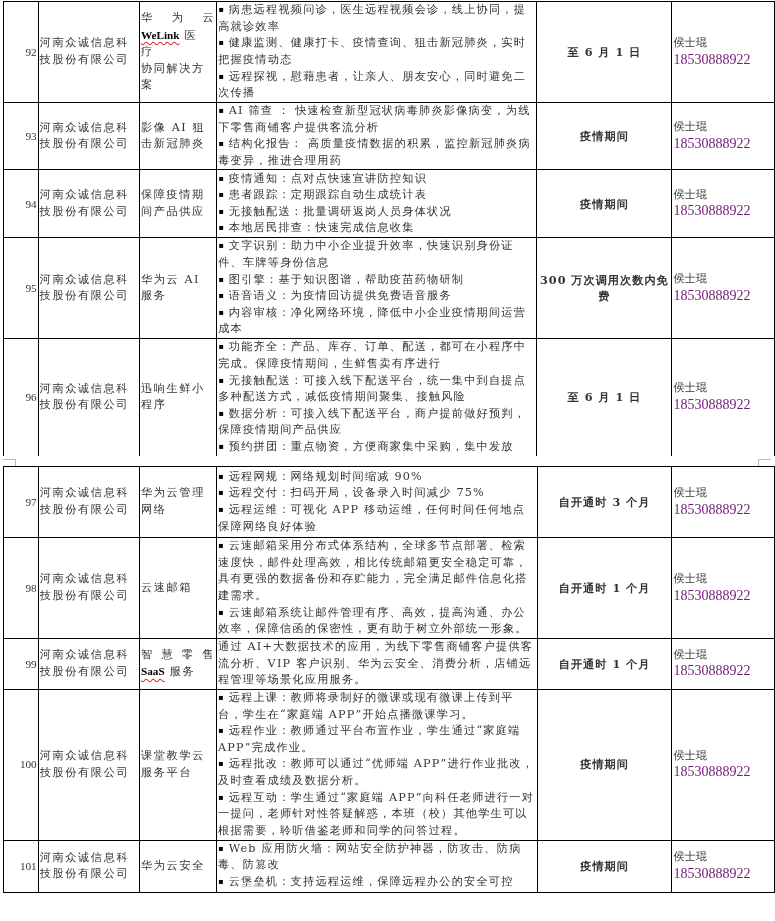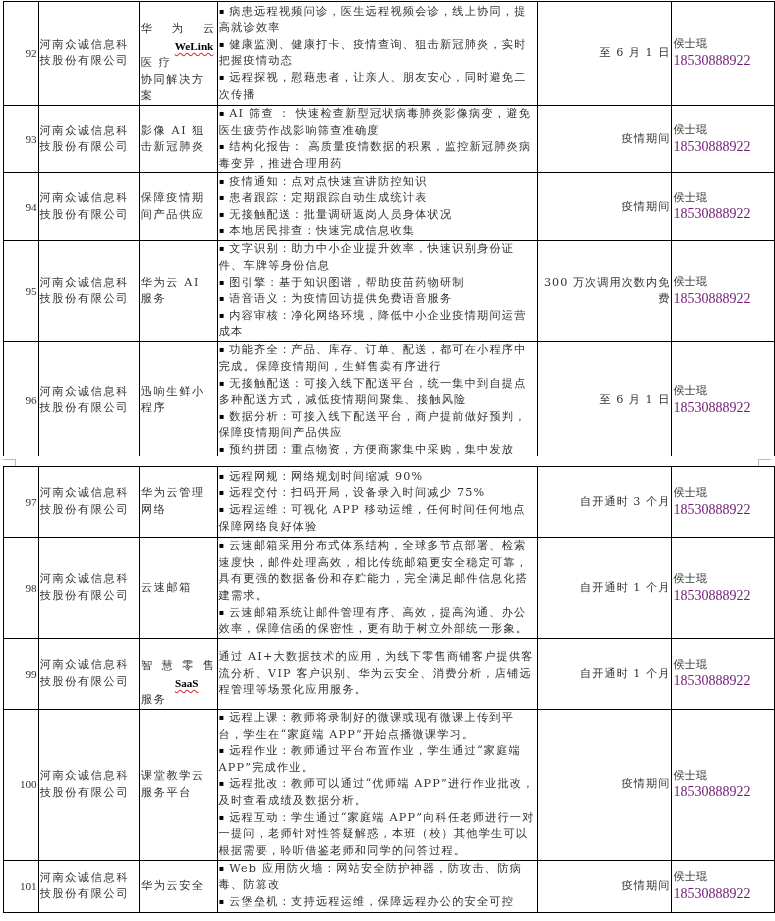--- a/index.html
+++ b/index.html
@@ -5,28 +5,28 @@
   html, body { margin:0; padding:0; background:#ffffff; }
   body { width:775px; height:921px; position:relative; overflow:hidden;
          font-family:"DejaVu Serif", "Liberation Serif", serif; color:#222; }
   .tbl { position:absolute; left:3px; border-collapse:collapse; table-layout:fixed; }
   .tbl td { border:1.5px solid #000; padding:0 1px; vertical-align:middle;
             font-size:11.2px; line-height:16.6px; color:#333; overflow:hidden; }
   .c-no { width:32px; text-align:right; font-family:"Liberation Serif", serif; font-size:13.5px; color:#000; }
   .c-co { width:100px; letter-spacing:1.6px; }
   .c-pr { width:75px; letter-spacing:1.6px; }
   .c-ds { width:323px; letter-spacing:1.2px; }
-  .c-pd { width:134px; text-align:right; letter-spacing:1px; }
+  .c-pd { width:134px; text-align:center; letter-spacing:1px;font-weight:bold; }
   .c-ct { width:100px; }
   .bul { display:block; }
   .bul::before { content:"\25AA"; font-size:8px; margin-right:4px; vertical-align:1px; color:#000; }
   .bold { font-weight:bold; color:#000; font-family:"Liberation Serif", serif; letter-spacing:0; }
-  .squig { text-decoration: underline wavy #d03030; text-underline-offset:2px;padding-left:34px; }
+  .squig { text-decoration: underline wavy #d03030; text-underline-offset:2px; }
   .phone { font-family:Liberation Serif, serif; font-size:14px; color:#701a75; letter-spacing:0; }
-  .just { text-align:justify; text-align-last:justify;margin-top:19px; }
+  .just { text-align:justify; text-align-last:justify; }
   .page-gap { position:absolute; left:0; top:456px; width:775px; height:10px; background:#fff; }
   .corner { position:absolute; width:12px; height:7px; }
   .corner.l { left:3px; top:459px; border-top:1px solid #bbb; border-right:1px solid #bbb; }
   .corner.r { left:758px; top:459px; border-top:1px solid #bbb; border-left:1px solid #bbb; }
 </style>
 </head>
 <body>
 
 <table class="tbl" style="top:1px;">
   <colgroup>
@@ -57,21 +57,21 @@
       <span style="display:block">侯士琨</span>
       <span class="phone">18530888922</span>
     </td>
   </tr>
 
   <tr style="height:67px">
     <td class="c-no">93</td>
     <td class="c-co">河南众诚信息科技股份有限公司</td>
     <td class="c-pr">影像 AI 狙击新冠肺炎</td>
     <td class="c-ds">
-      <span class="bul">AI 筛查 ： 快速检查新型冠状病毒肺炎影像病变，避免医生疲劳作战影响筛查准确度</span>
+      <span class="bul">AI 筛查 ： 快速检查新型冠状病毒肺炎影像病变，为线下零售商铺客户提供客流分析</span>
       <span class="bul">结构化报告： 高质量疫情数据的积累，监控新冠肺炎病毒变异，推进合理用药</span>
     </td>
     <td class="c-pd">疫情期间</td>
     <td class="c-ct">
       <span style="display:block">侯士琨</span>
       <span class="phone">18530888922</span>
     </td>
   </tr>
 
   <tr style="height:68px">

